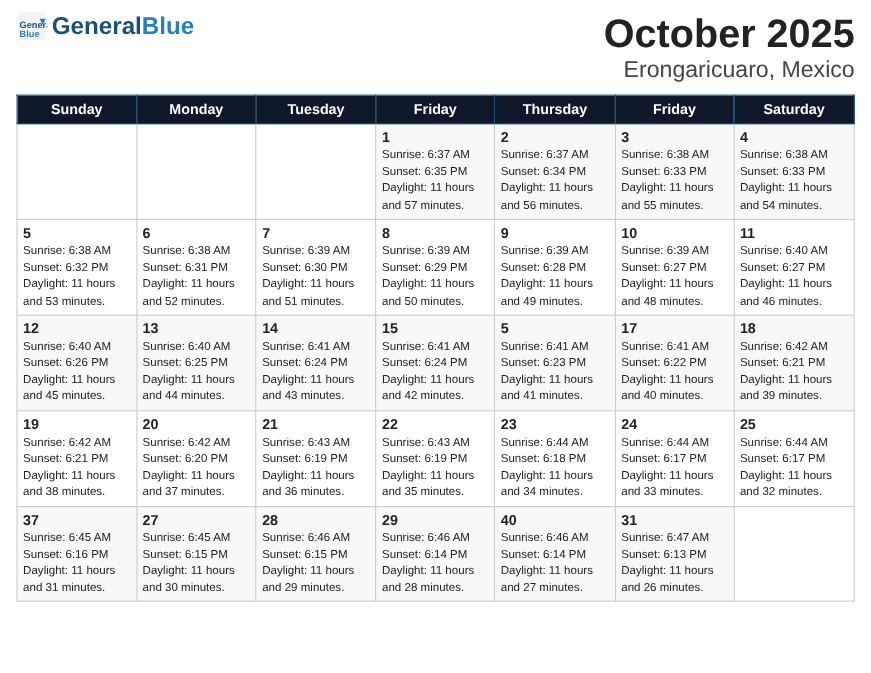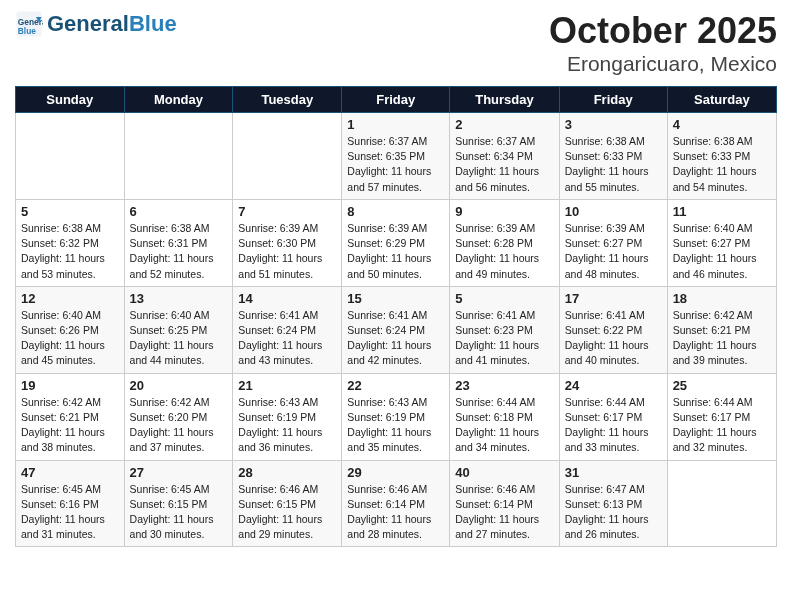--- a/index.html
+++ b/index.html
@@ -231,21 +231,21 @@
             <span class="day-num">24</span>
             <div class="day-info">Sunrise: 6:44 AM<br>Sunset: 6:17 PM<br>Daylight: 11 hours and 33 minutes.</div>
           </td>
           <td>
             <span class="day-num">25</span>
             <div class="day-info">Sunrise: 6:44 AM<br>Sunset: 6:17 PM<br>Daylight: 11 hours and 32 minutes.</div>
           </td>
         </tr>
         <tr>
           <td>
-            <span class="day-num">47</span>
+            <span class="day-num">37</span>
             <div class="day-info">Sunrise: 6:45 AM<br>Sunset: 6:16 PM<br>Daylight: 11 hours and 31 minutes.</div>
           </td>
           <td>
             <span class="day-num">27</span>
             <div class="day-info">Sunrise: 6:45 AM<br>Sunset: 6:15 PM<br>Daylight: 11 hours and 30 minutes.</div>
           </td>
           <td>
             <span class="day-num">28</span>
             <div class="day-info">Sunrise: 6:46 AM<br>Sunset: 6:15 PM<br>Daylight: 11 hours and 29 minutes.</div>
           </td>

